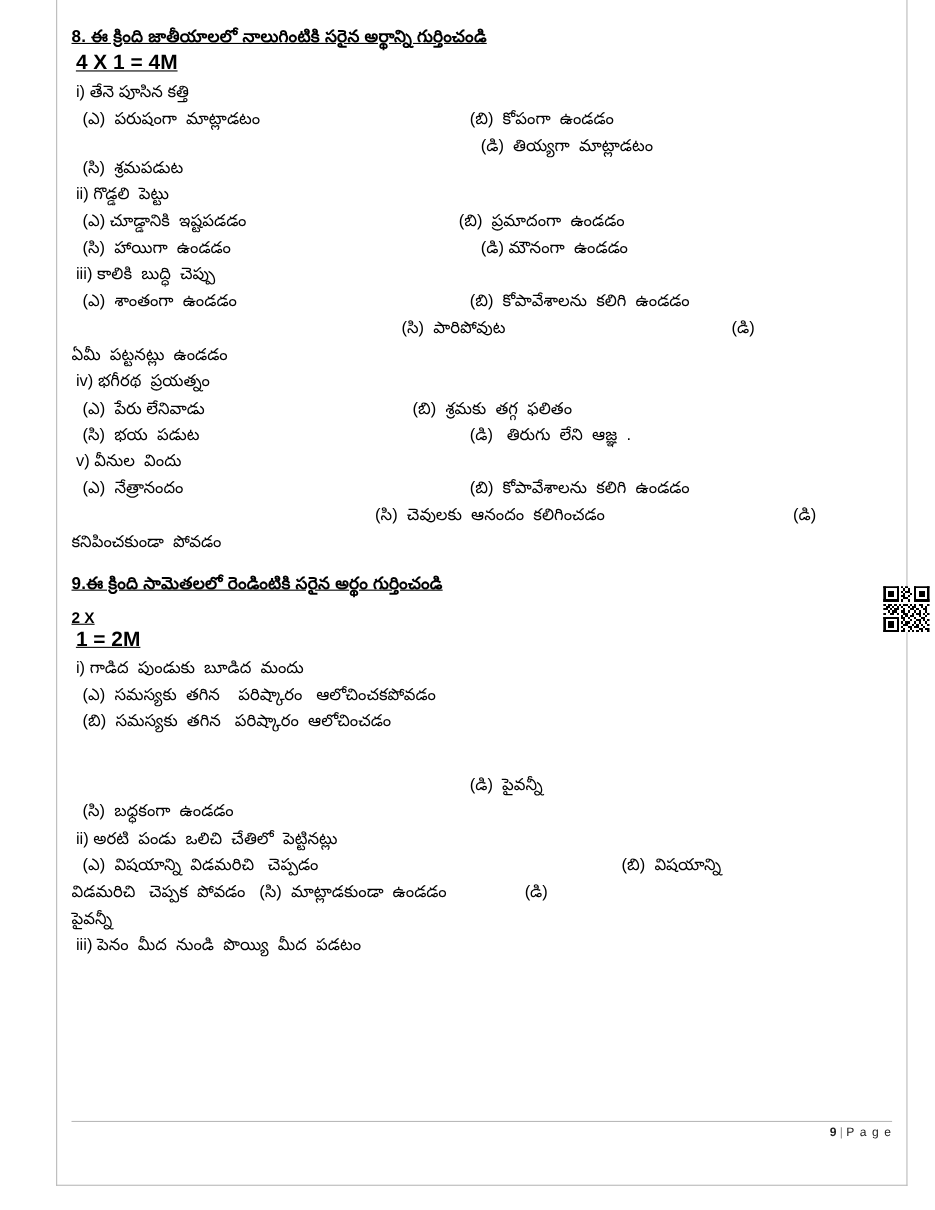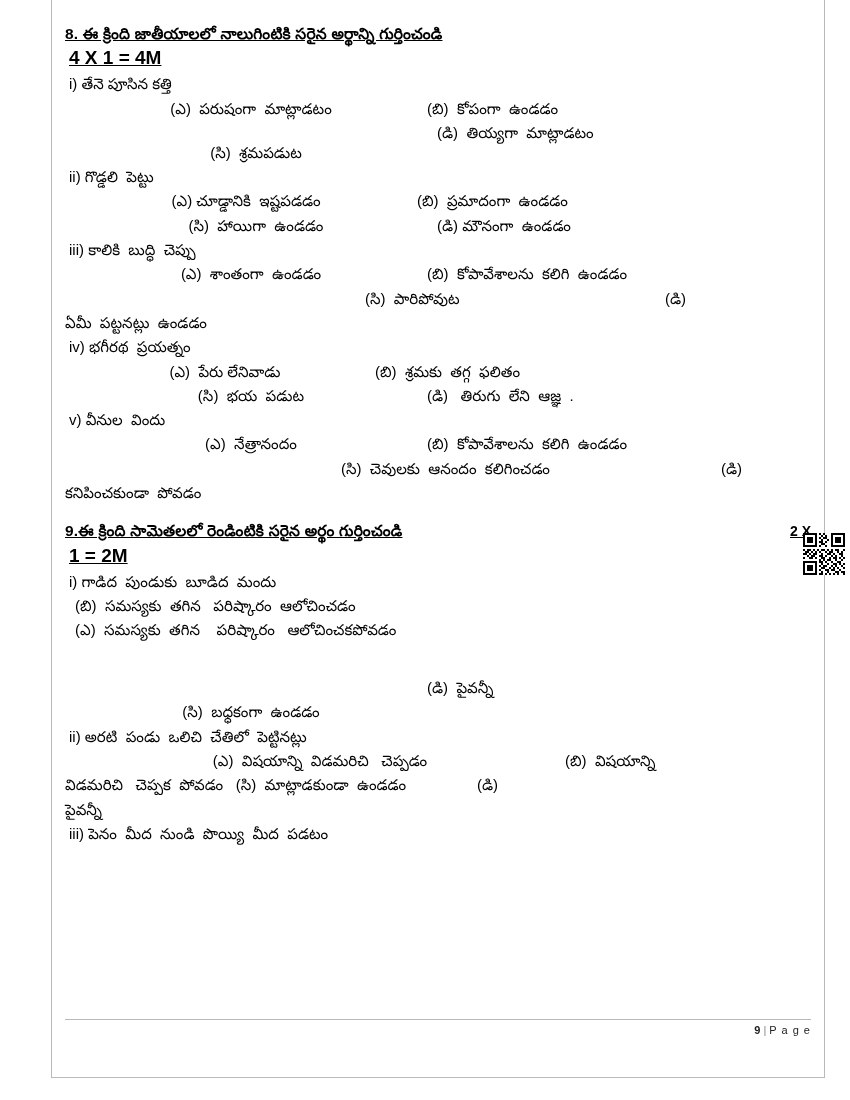--- a/index.html
+++ b/index.html
@@ -45,22 +45,23 @@
     font-size: 15.5px;
     font-weight: bold;
     text-decoration: underline;
     letter-spacing: 0.2px;
     line-height: 1.5;
     margin: 0;
   }
   .q-heading-row {
     display: flex;
     align-items: baseline;
-    justify-content: space-between;
+    justify-content: flex-end;
     gap: 10px;
+    flex-direction: column;
   }
   .marks-right {
     font-size: 14px;
     font-weight: bold;
     text-decoration: underline;
     white-space: nowrap;
   }
   .marks-line {
     font-size: 19px;
     font-weight: bold;
@@ -75,21 +76,21 @@
     white-space: pre-wrap;
   }
   .line.indent1 { padding-left: 4px; }
   .line.indent2 { padding-left: 10px; }
   .opt-row {
     display: flex;
     font-size: 15px;
     line-height: 1.62;
     white-space: pre;
   }
-  .opt-a { padding-left: 10px; text-align: center; }
+  .opt-a { padding-left: 10px; }
   .spacer-md { height: 14px; }
   .blank-gap { height: 34px; }
 
   
   .qr {
     position: absolute;
     right: 18px;
     top: 533px;
     width: 42px;
     height: 42px;
@@ -191,22 +192,22 @@
 
     <div>
       <div class="q-heading-row">
         <span class="q-heading">9.ఈ క్రింది సామెతలలో రెండింటికి సరైన అర్థం గుర్తించండి</span>
         <span class="marks-right">2 X</span>
       </div>
       <div class="marks-line">1 = 2M</div>
 
       
       <div class="line indent1">i) గాడిద  పుండుకు  బూడిద  మందు</div>
+      <div class="line indent2">(ఎ)  సమస్యకు  తగిన    పరిష్కారం   ఆలోచించకపోవడం</div>
       <div class="line indent2">(బి)  సమస్యకు  తగిన   పరిష్కారం  ఆలోచించడం</div>
-      <div class="line indent2">(ఎ)  సమస్యకు  తగిన    పరిష్కారం   ఆలోచించకపోవడం</div>
       <div class="blank-gap"></div>
       <div class="opt-row">
         <span class="opt-a" style="width:352px;margin-top:24px;">(సి)  బధ్ధకంగా  ఉండడం</span>
         <span>(డి)  పైవన్నీ</span>
       </div>
 
       
       <div class="line indent1">ii) అరటి  పండు  ఒలిచి  చేతిలో  పెట్టినట్లు</div>
       <div class="opt-row">
         <span class="opt-a" style="width:490px;">(ఎ)  విషయాన్ని  విడమరిచి   చెప్పడం</span>

